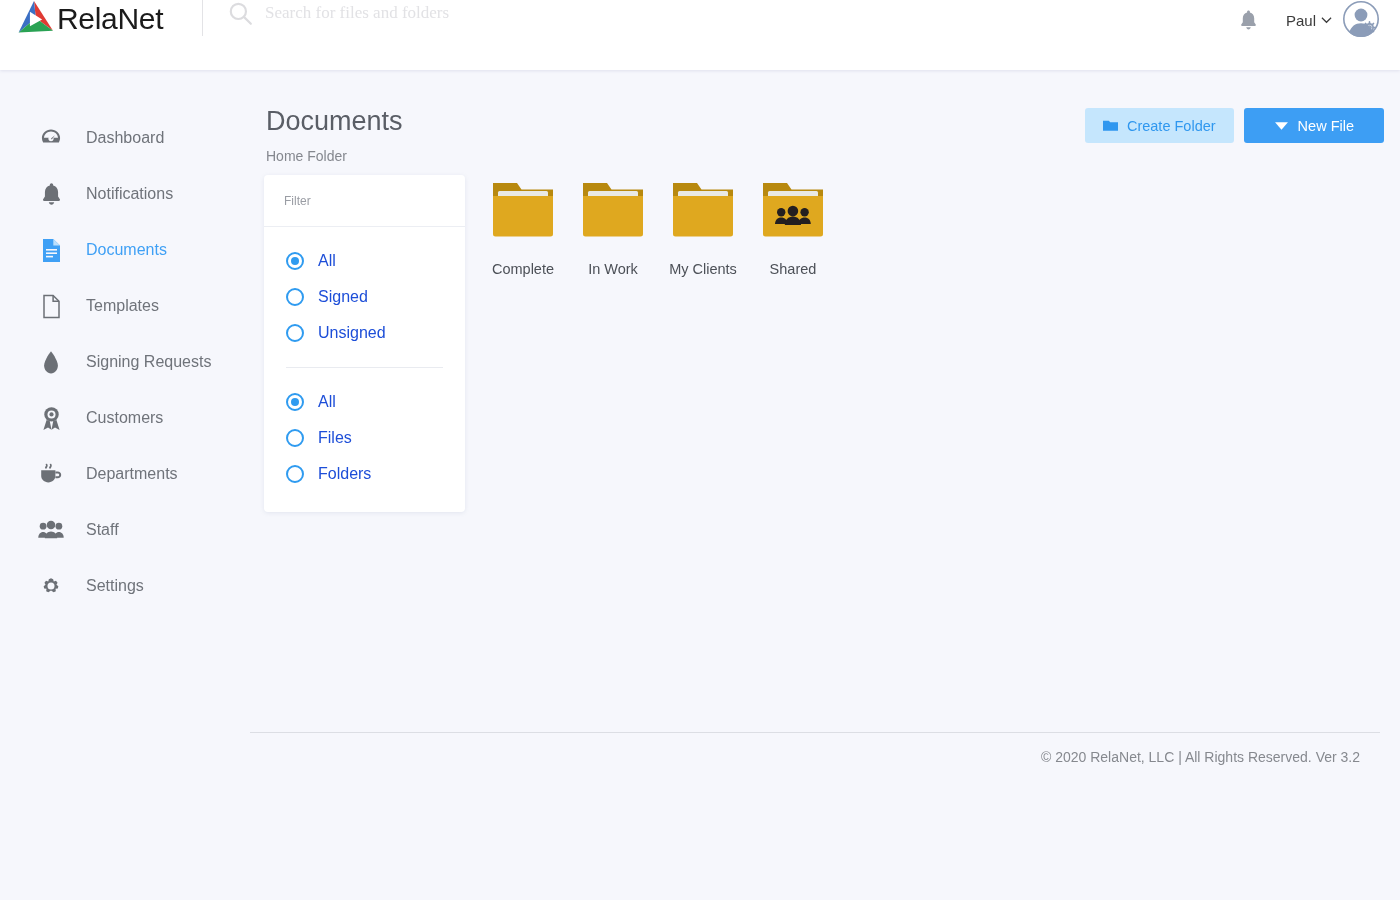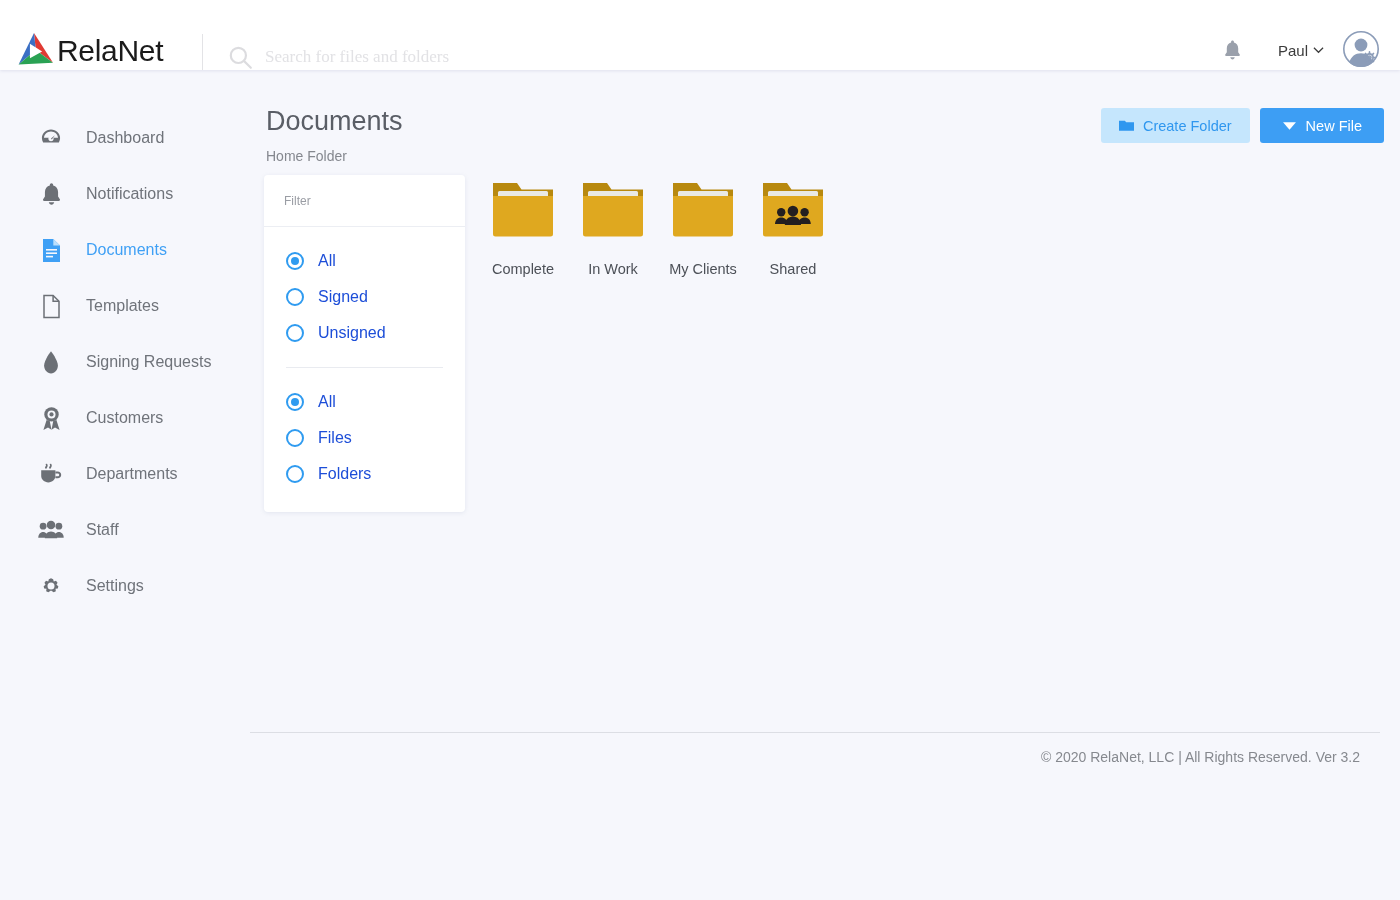--- a/index.html
+++ b/index.html
@@ -8,38 +8,38 @@
     background: #f6f7fc;
     font-family: "Liberation Sans", sans-serif;
     overflow: hidden;
   }
 
   
   .topbar{
     position:absolute; left:0; top:0; width:1400px; height:70px;
     background:#ffffff;
     box-shadow:0 1px 3px rgba(120,130,170,.18);
-    display:flex; align-items:flex-end; z-index:30;
+    display:flex; align-items:flex-start; z-index:30;
   }
   .brand{ display:flex; align-items:center; padding-left:14px; width:190px; }
   .brand-mark{ width:40px; height:38px; flex:0 0 40px; }
   .brand-name{
     font-size:30px; color:#1b1b1b; letter-spacing:-.3px;
     font-weight:400; margin-left:3px; white-space:nowrap;
   }
   .brand-sep{ width:1px; height:36px; background:#e3e3e6; margin-left:12px; }
   .search-wrap{ display:flex; align-items:center; flex:1; padding-left:24px; }
   .search-icon{ width:26px; height:26px; flex:0 0 26px; color:#dcdcdf; }
   .search-input{
     border:none; outline:none; background:transparent;
     font-family:Liberation Serif, serif;
     font-size:17px; color:#555; margin-left:12px; width:780px;
   }
   .search-input::placeholder{ color:#e2e2e5; }
-  .topbar-right{ display:flex; align-items:center; padding-right:18px; gap:8px; }
+  .topbar-right{ display:flex; align-items:center; padding-right:18px; gap:0; }
   .bell-btn{ width:34px; height:34px; color:#9aa0ab; display:flex; align-items:center; justify-content:center; }
   .user-menu{
     display:flex; align-items:center; gap:5px; margin-left:20px;
     font-size:15px; color:#3b3b3b; cursor:pointer;
   }
   .caret-down{ width:11px; height:8px; color:#3b3b3b; }
   .avatar-wrap{ position:relative; width:40px; height:40px; margin-left:10px; }
 
   
   .sidebar{
@@ -70,21 +70,21 @@
     font-size:14px; color:#85888f;
   }
   .head-actions{ position:absolute; right:16px; top:38px; display:flex; gap:10px; }
   .btn{
     height:35px; border:none; border-radius:3px;
     display:flex; align-items:center; gap:9px;
     padding:0 18px; font-size:14.5px; cursor:pointer;
     font-family:"Liberation Sans", sans-serif;
   }
   .btn-light{ background:#c5e6fd; color:#2f97ef; }
-  .btn-primary{ background:#3d9ef4; color:#ffffff; padding:0 22px; }
+  .btn-primary{ background:#3d9ef4; color:#ffffff; padding:0 30px; }
   .btn .bico{ width:15px; height:13px; display:block; }
 
   
   .content-row{ position:absolute; left:0; top:105px; width:1150px; }
   .filter-card{
     position:absolute; left:14px; top:0; width:201px; height:337px;
     background:#ffffff; border-radius:4px;
     box-shadow:0 1px 4px rgba(130,140,175,.16);
   }
   .filter-title{

